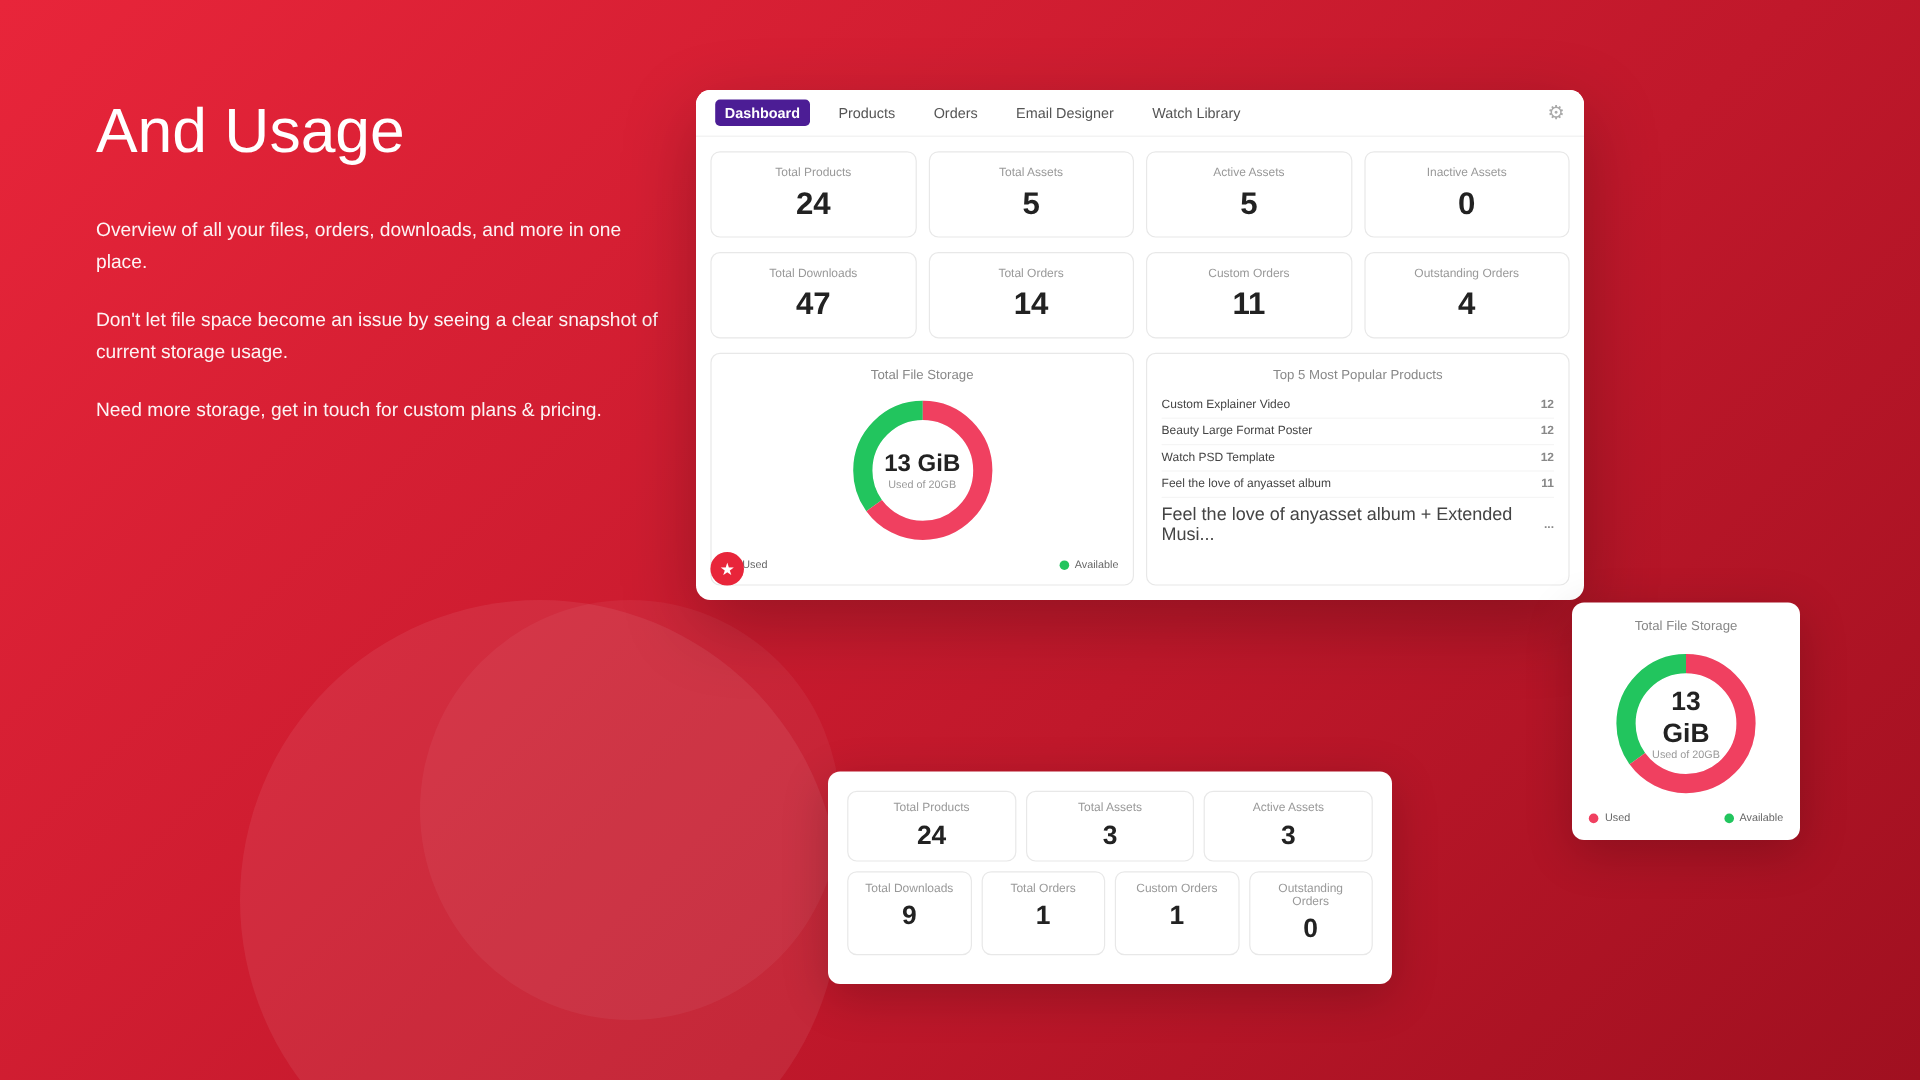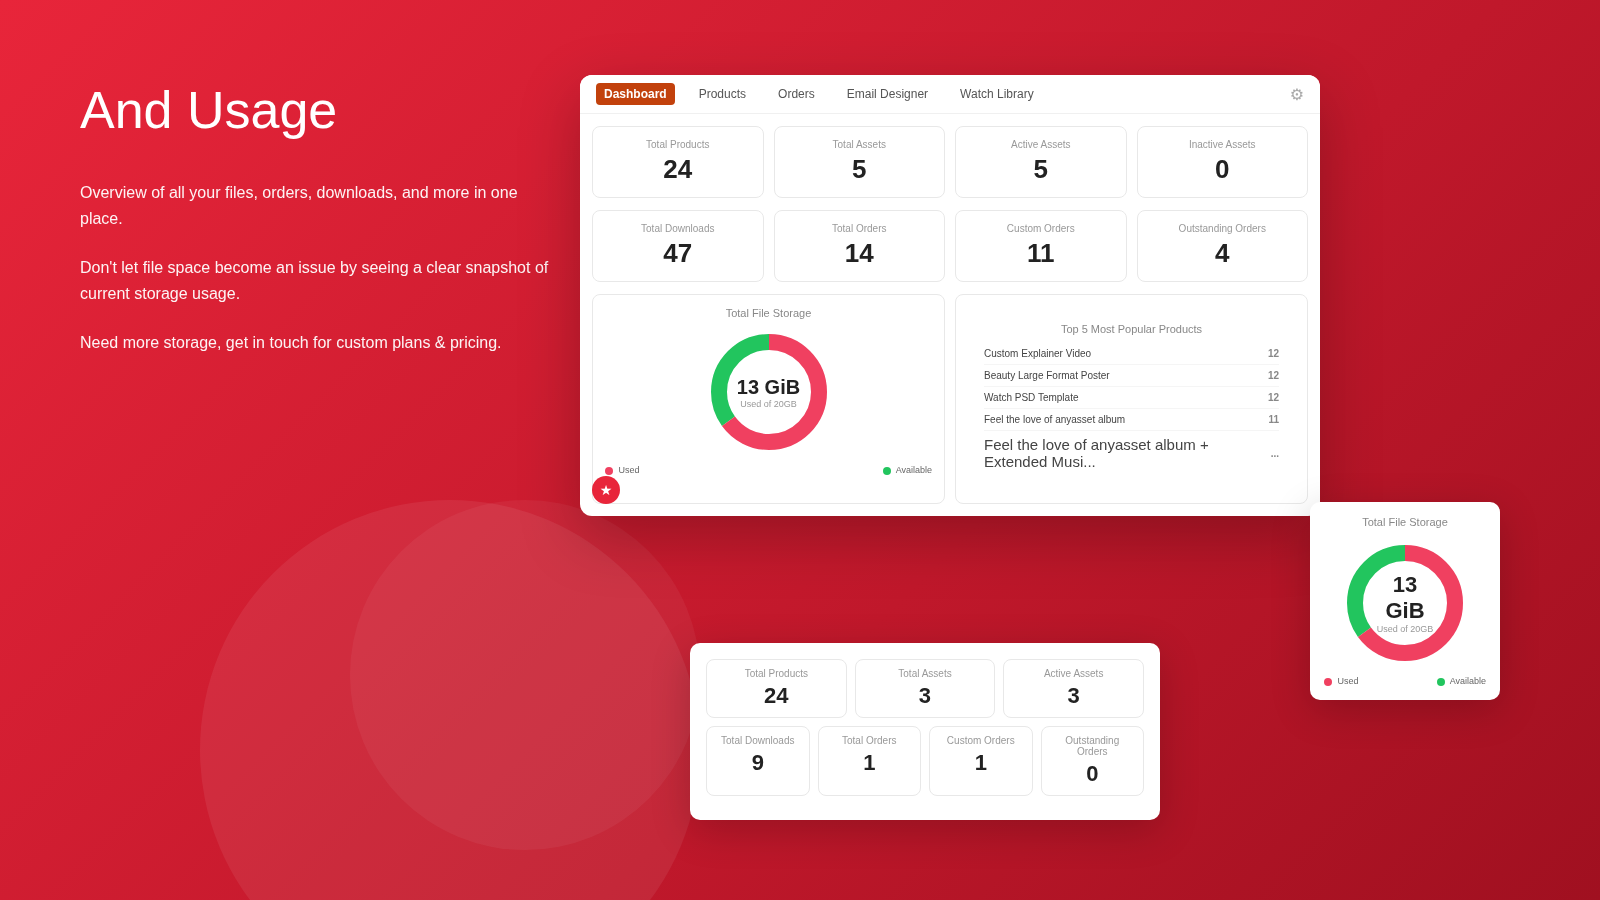--- a/index.html
+++ b/index.html
@@ -80,21 +80,21 @@
       gap: 16px;
     }
     .nav-item {
       font-size: 12px;
       color: #555;
       cursor: pointer;
       padding: 4px 8px;
       border-radius: 4px;
     }
     .nav-item.active {
-      background: #c2410c;
+      background: #4c1d95;
       color: white;
       font-weight: 600;
     }
     .nav-gear {
       margin-left: auto;
       color: #aaa;
       font-size: 16px;
     }
 
     
@@ -176,21 +176,21 @@
       height: 8px;
       border-radius: 50%;
       margin-right: 3px;
       vertical-align: middle;
     }
 
     
     .products-card {
       border: 1px solid #e8e8e8;
       border-radius: 8px;
-      padding: 28px;
+      padding: 12px;
     }
     .products-card .card-title {
       font-size: 11px;
       color: #888;
       margin-bottom: 8px;
       text-align: center;
     }
     .product-row {
       display: flex;
       justify-content: space-between;

